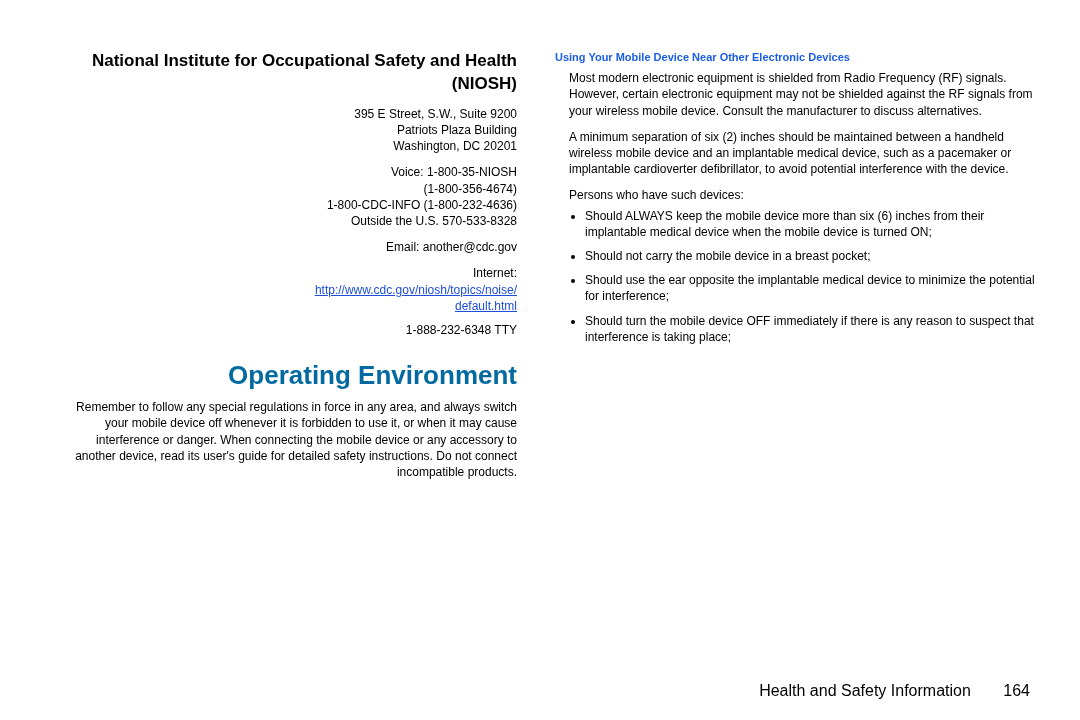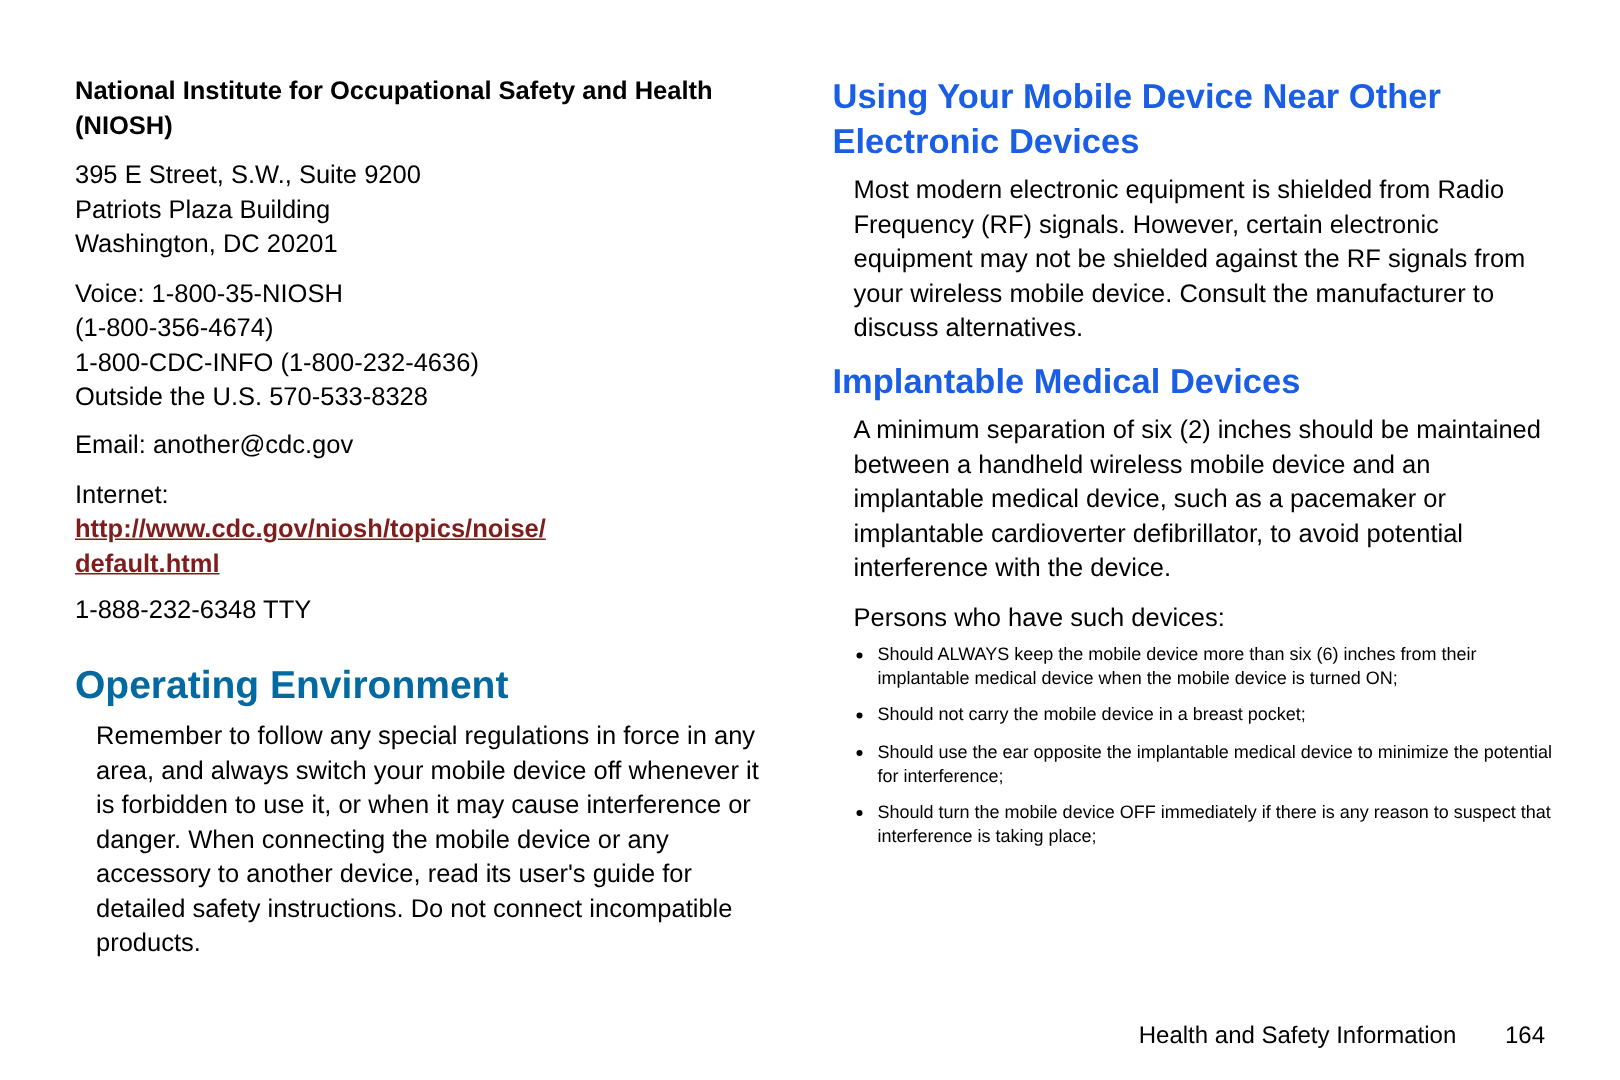--- a/index.html
+++ b/index.html
@@ -16,50 +16,49 @@
     padding: 50px 40px 30px 50px;
     box-sizing: border-box;
     width: 100%;
     height: 100%;
     position: relative;
   }
   .col {
     width: 50%;
     box-sizing: border-box;
   }
-  .col-left { padding-right: 28px; }
+  .col-left { padding-right: 28px; text-align: right; }
   .col-right { padding-left: 10px; }
   .bold-title {
     font-weight: bold;
     font-size: 17px;
     line-height: 1.35;
     margin-bottom: 10px;
   }
   .body-text {
-    font-size: 17px;
+    font-size: 12px;
     line-height: 1.35;
   }
   .para { margin-bottom: 10px; }
   .link {
-    color: #7f1d1d;
+    color: #1d4ed8;
     text-decoration: underline;
     cursor: pointer;
-    font-weight: bold;
   }
   .h1 {
     color: #0369a1;
     font-weight: bold;
     font-size: 26px;
     margin-top: 22px;
     margin-bottom: 8px;
   }
   .h2 {
     color: #1a5ee6;
     font-weight: bold;
-    font-size: 23px;
+    font-size: 11px;
     margin-bottom: 6px;
     line-height: 1.3;
   }
   .indent-body {
     padding-left: 14px;
   }
   ul.bullets {
     margin: 4px 0 0 0;
     padding-left: 30px;
   }
@@ -110,21 +109,20 @@
 
     <div class="h1">Operating Environment</div>
 
     <div class="body-text indent-body">Remember to follow any special regulations in force in any area, and always switch your mobile device off whenever it is forbidden to use it, or when it may cause interference or danger. When connecting the mobile device or any accessory to another device, read its user's guide for detailed safety instructions. Do not connect incompatible products.</div>
   </div>
 
   <div class="col col-right">
     <div class="h2">Using Your Mobile Device Near Other Electronic Devices</div>
     <div class="body-text indent-body para">Most modern electronic equipment is shielded from Radio Frequency (RF) signals. However, certain electronic equipment may not be shielded against the RF signals from your wireless mobile device. Consult the manufacturer to discuss alternatives.</div>
 
-    <div class="h2">Implantable Medical Devices</div>
     <div class="body-text indent-body para">A minimum separation of six (2) inches should be maintained between a handheld wireless mobile device and an implantable medical device, such as a pacemaker or implantable cardioverter defibrillator, to avoid potential interference with the device.</div>
 
     <div class="body-text indent-body">Persons who have such devices:</div>
 
     <ul class="bullets">
       <li>Should ALWAYS keep the mobile device more than six (6) inches from their implantable medical device when the mobile device is turned ON;</li>
       <li>Should not carry the mobile device in a breast pocket;</li>
       <li>Should use the ear opposite the implantable medical device to minimize the potential for interference;</li>
       <li>Should turn the mobile device OFF immediately if there is any reason to suspect that interference is taking place;</li>
     </ul>

